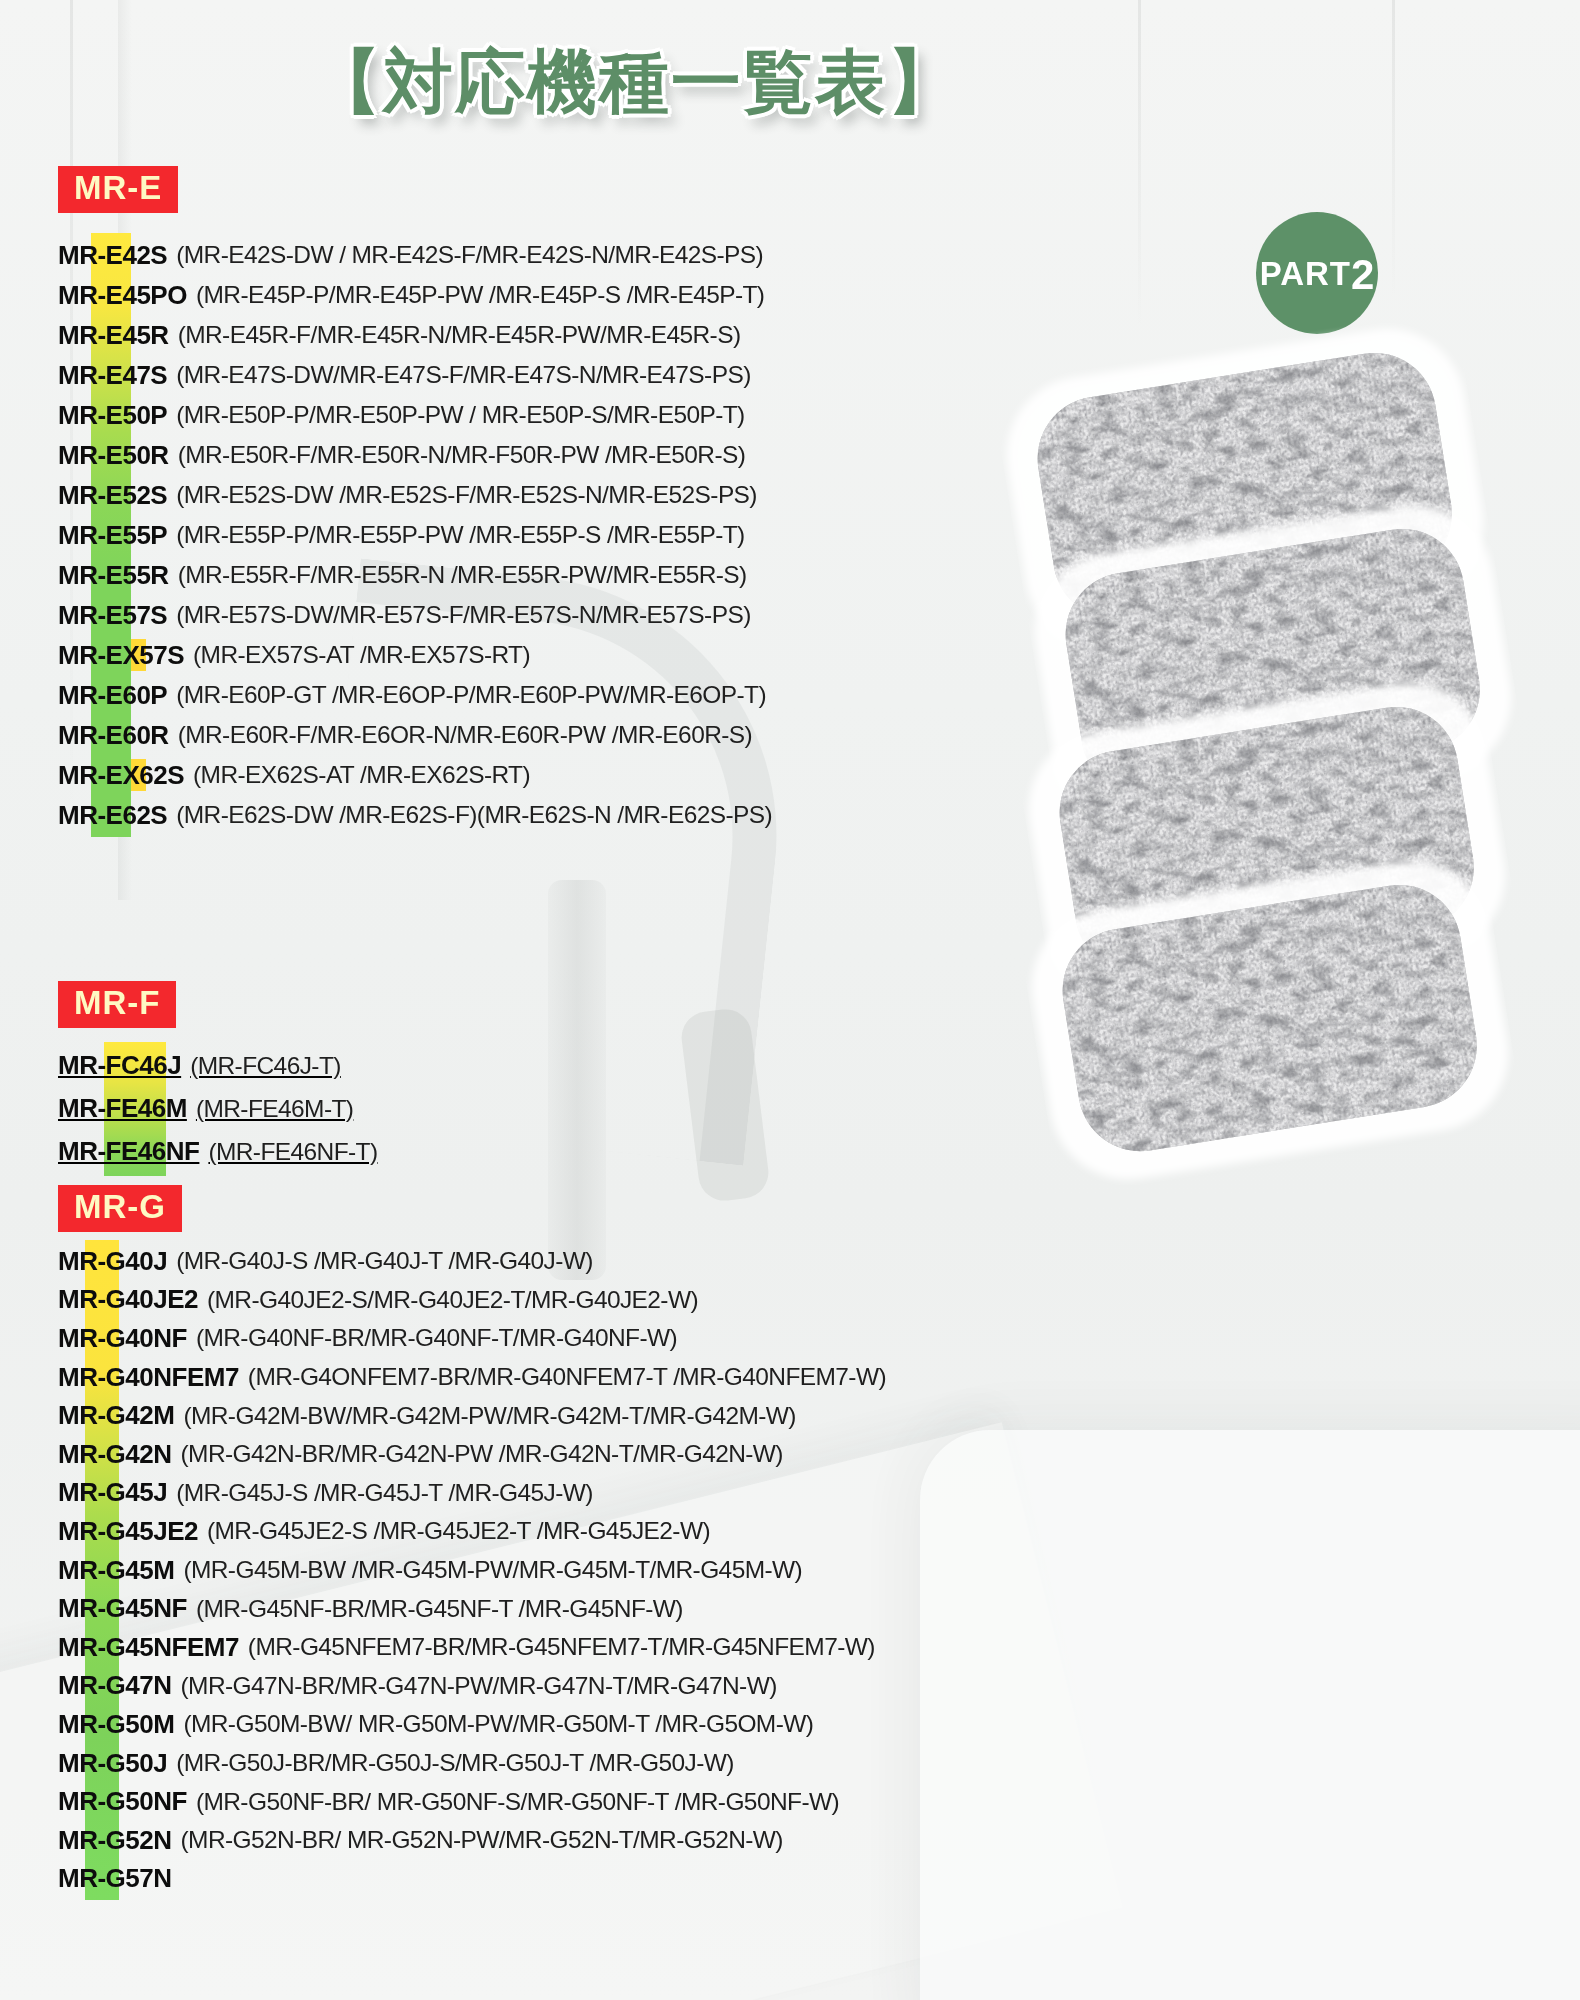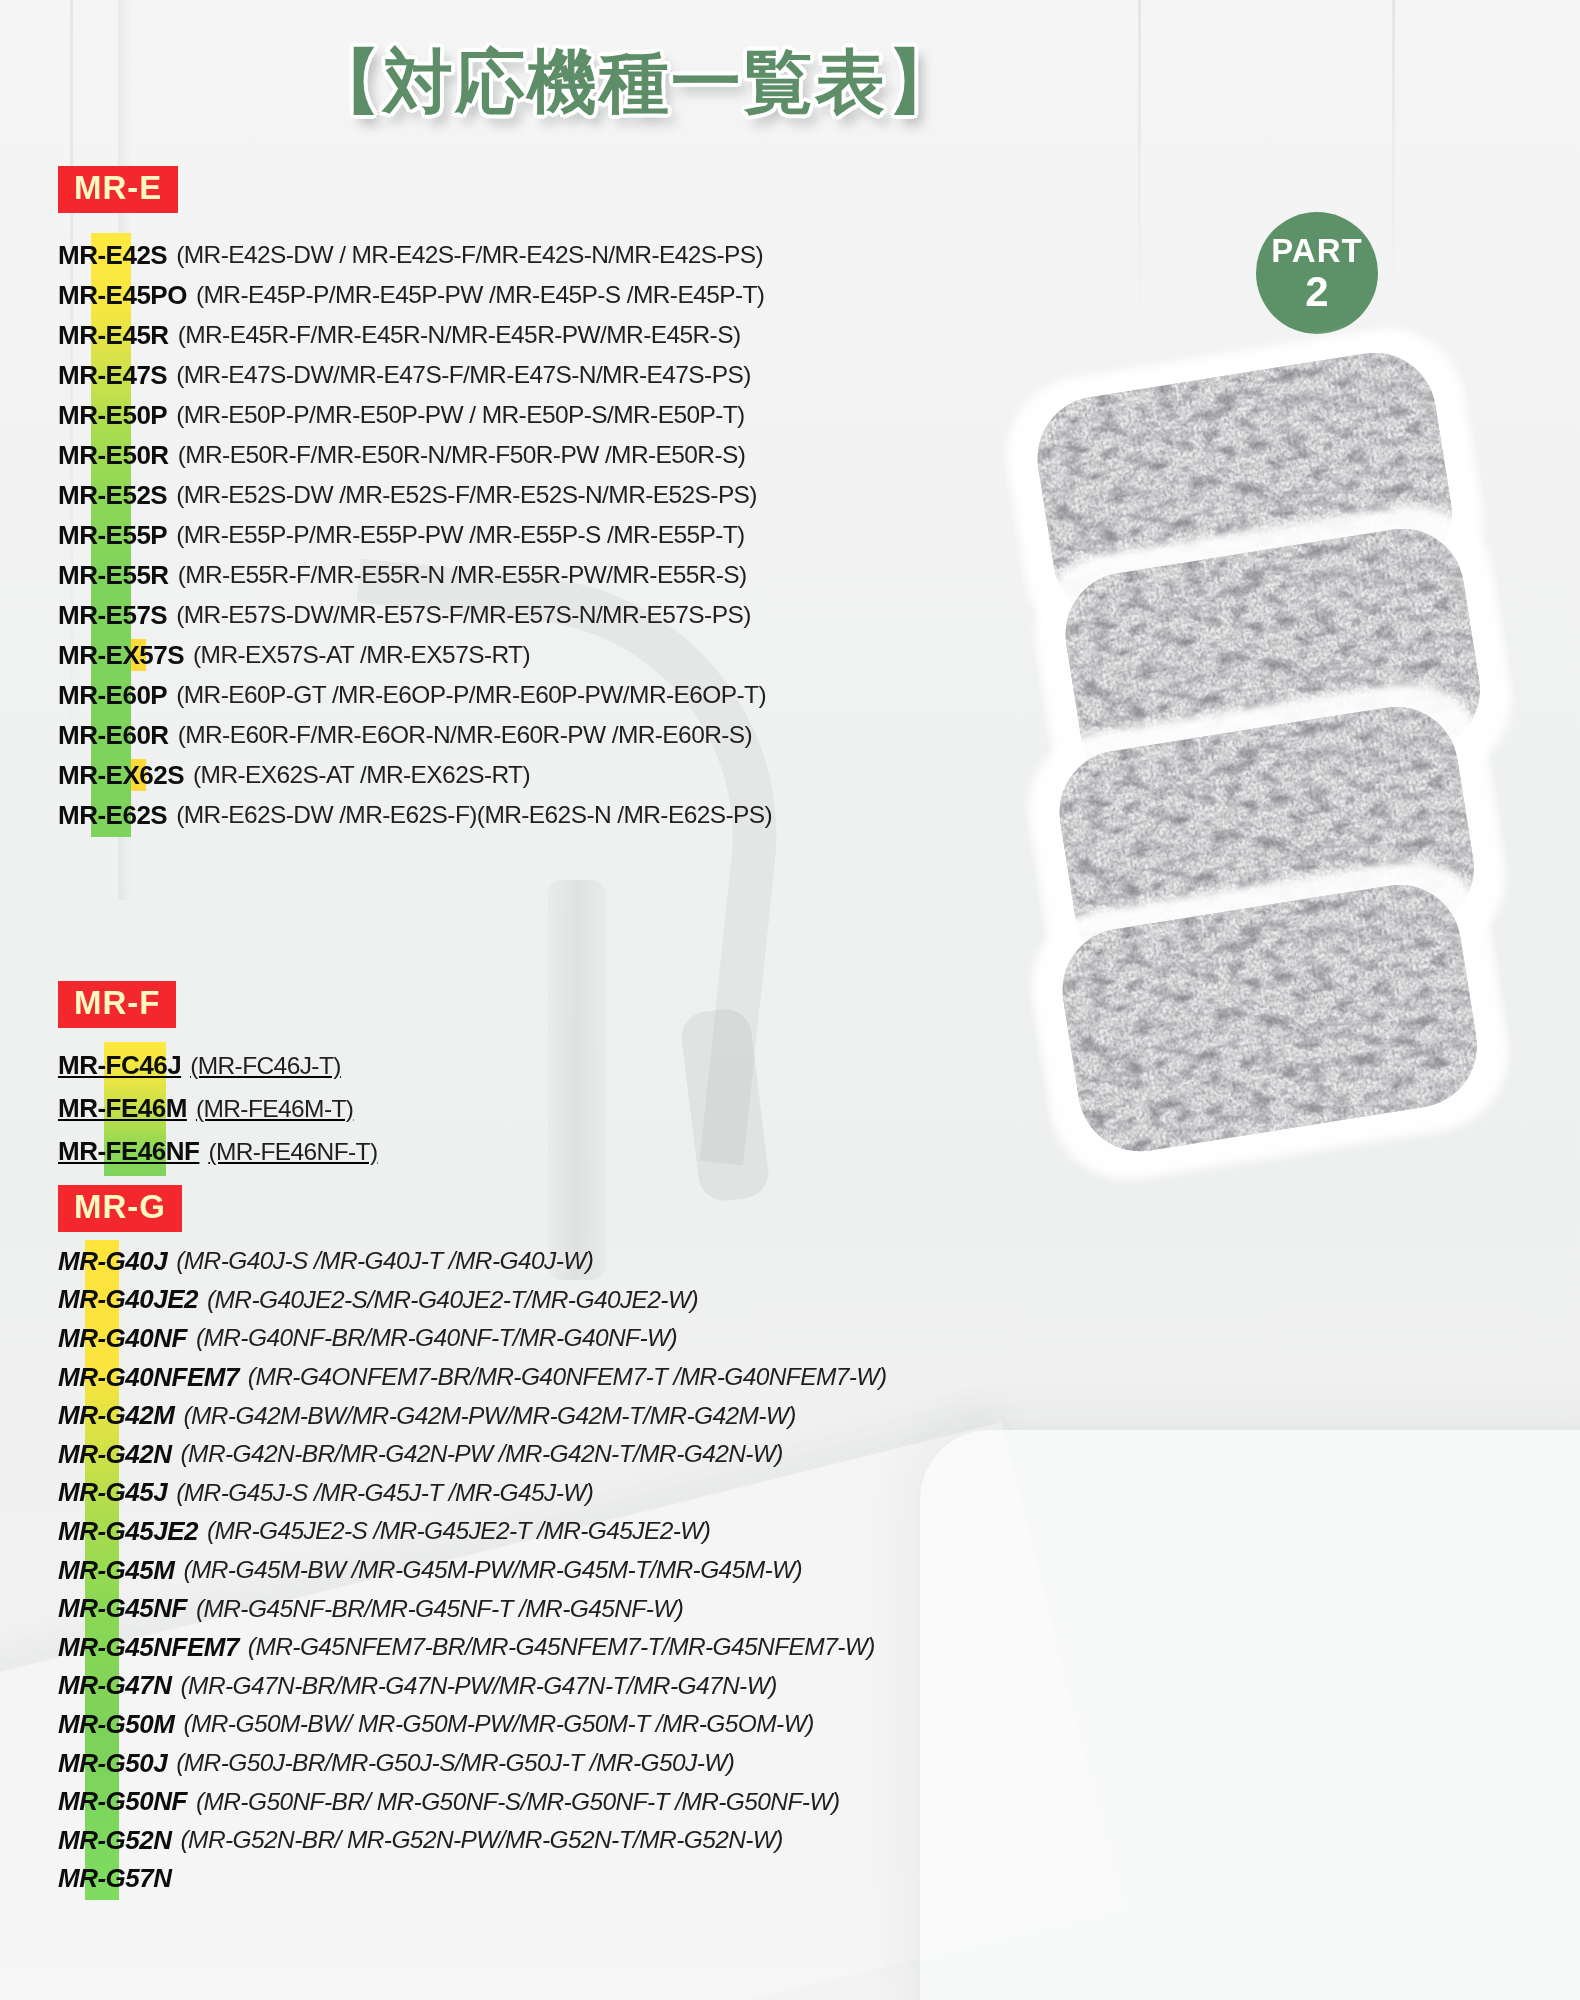--- a/index.html
+++ b/index.html
@@ -33,21 +33,21 @@
     position:absolute; left:0; top:36px; width:1270px; margin:0; text-align:center;
     font-size:70px; font-weight:900; letter-spacing:2px; color:#5d8e67;
     text-shadow:3px 3px 0 #fff,-3px 3px 0 #fff,3px -3px 0 #fff,-3px -3px 0 #fff,
                 0 4px 0 #fff,0 -4px 0 #fff,4px 0 0 #fff,-4px 0 0 #fff,
                 7px 9px 12px rgba(40,50,45,.30);
   }
 
   
   .part-badge{
     position:absolute; left:1256px; top:212px; width:122px; height:122px; border-radius:50%;
-    background:#5d9168; color:#fff; display:flex; flex-direction:column;
+    background:#5d9168; color:#fff; display:flex; flex-direction:row;
     align-items:center; justify-content:center; line-height:1;
   }
   .part-badge .pt{font-size:33px; font-weight:bold; letter-spacing:1px;}
   .part-badge .pn{font-size:42px; font-weight:bold; margin-top:4px;}
 
   
   .sec{position:absolute; left:58px;}
   .sec-e{top:166px;}
   .sec-f{top:981px;text-decoration:underline;}
   .sec-g{top:1185px;}
@@ -55,21 +55,21 @@
     display:inline-block; background:#f3282d; color:#fef9c3;
     font-size:33px; font-weight:bold; letter-spacing:1px; padding:3px 16px 6px;
   }
   .rows{position:relative;}
   .sec-e .rows{margin-top:22px;}
   .sec-f .rows{margin-top:16px;}
   .sec-g .rows{margin-top:10px;}
   .row{position:relative; z-index:1; display:flex; align-items:center; gap:9px; white-space:nowrap;}
   .sec-e .row{height:40px;}
   .sec-f .row{height:43px;}
-  .sec-g .row{height:38.6px;font-style:italic;}
+  .sec-g .row{height:38.6px;}
   .model{font-size:26px; font-weight:bold; color:#0d0d0d; letter-spacing:-0.5px;}
   .variants{font-size:24.5px; color:#1f1f1f; letter-spacing:-0.6px;}
 
   .stripe{position:absolute; z-index:0; top:-2px;}
   .sec-e .stripe{left:33px; width:40px; height:604px;
     background:linear-gradient(180deg,#ffe93f 0%,#f8e741 12%,#cfe24a 23%,#a8dc4f 33%,#8bd757 45%,#7ed45b 58%,#7ed45b 100%);}
   .sec-f .stripe{left:46px; width:62px; height:134px;
     background:linear-gradient(180deg,#ffe93f 0%,#e8e544 30%,#b4dd4d 60%,#8bd857 82%,#7ed45b 100%);}
   .sec-g .stripe{left:27px; width:34px; height:660px;
     background:linear-gradient(180deg,#ffe43c 0%,#fbe43e 20%,#d8e246 30%,#abdc4d 42%,#8bd854 55%,#7dd25a 75%,#7edc60 100%);}

